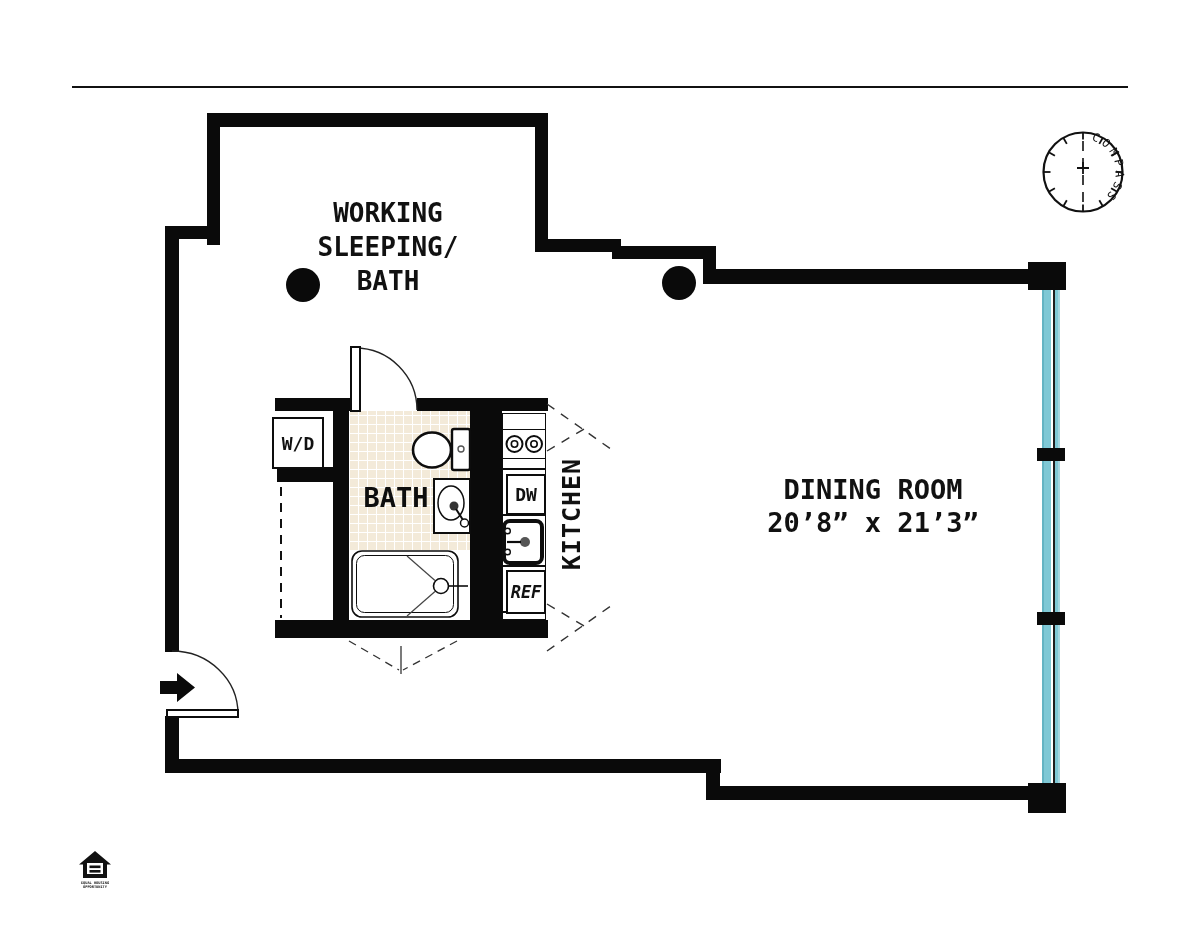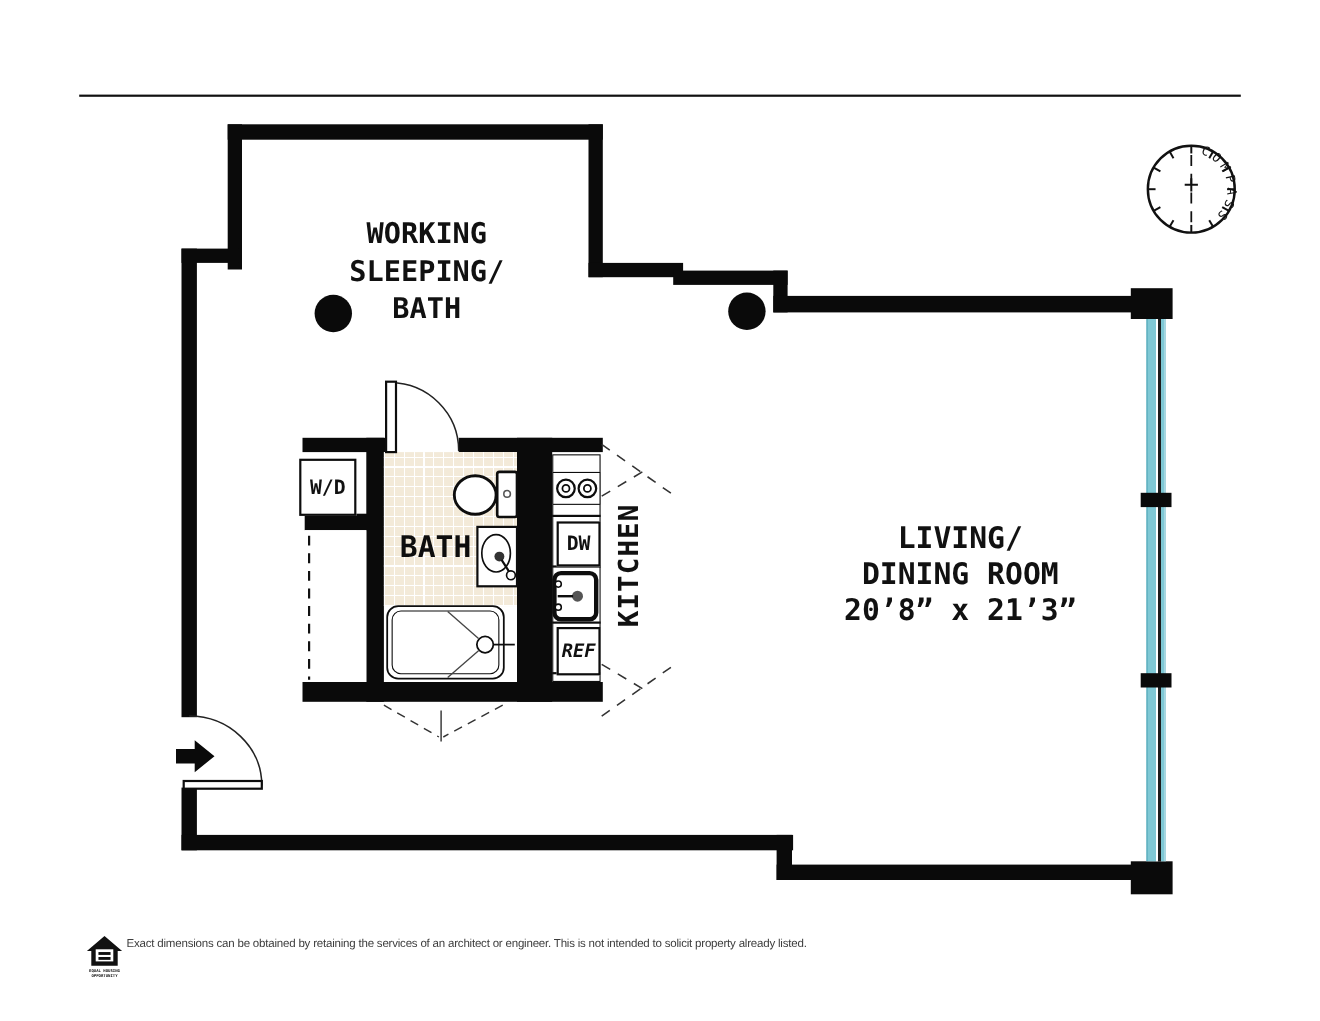--- a/index.html
+++ b/index.html
@@ -90,21 +90,20 @@
   <div class="box" id="wd-box">
       <span>W/D</span>
     </div>
 
   <div class="sleep-lines">
     <div>WORKING</div>
     <div>SLEEPING/</div>
     <div>BATH</div>
   </div>
   <div class="living-lines">
-    <div>LIVING/</div>
     <div>DINING ROOM</div>
     <div>20’8” x 21’3”</div>
   </div>
   <div id="bath-label" class="label">BATH</div>
   <div id="kitchen-label">KITCHEN</div>
 
   <svg id="overlay" viewBox="0 0 1200 928" xmlns="http://www.w3.org/2000/svg">
 
     <circle cx="303" cy="285" r="17" fill="#0a0a0a"></circle>
     <circle cx="679" cy="283" r="17" fill="#0a0a0a"></circle>
@@ -199,17 +198,16 @@
   <div id="footer">
     <svg width="34" height="40" viewBox="0 0 34 40" xmlns="http://www.w3.org/2000/svg">
       <polygon points="17,1 1,14.5 5,14.5 5,28 29,28 29,14.5 33,14.5" fill="#111"></polygon>
       <rect x="9" y="13" width="16" height="11" fill="#fff"></rect>
       <rect x="11.5" y="15.5" width="11" height="2.6" fill="#111"></rect>
       <rect x="11.5" y="20" width="11" height="2.6" fill="#111"></rect>
       <text x="17" y="34" text-anchor="middle" font-size="3.6" font-family="Liberation Sans, sans-serif" font-weight="bold" fill="#111">EQUAL HOUSING</text>
       <text x="17" y="38" text-anchor="middle" font-size="3.6" font-family="Liberation Sans, sans-serif" font-weight="bold" fill="#111">OPPORTUNITY</text>
     </svg>
     <div id="footer-text">
-      <div>Exact dimensions can be obtained by retaining the services of an architect or engineer. This is not intended to solicit property already listed.</div>
     </div>
   </div>
 
 </div>
 
 </body></html>

